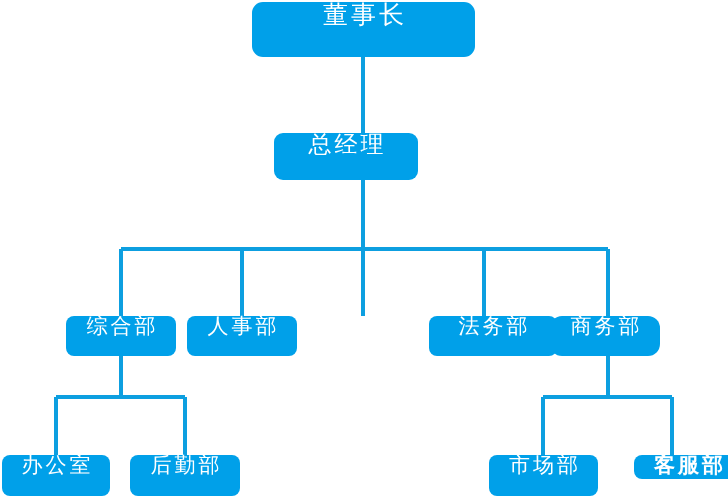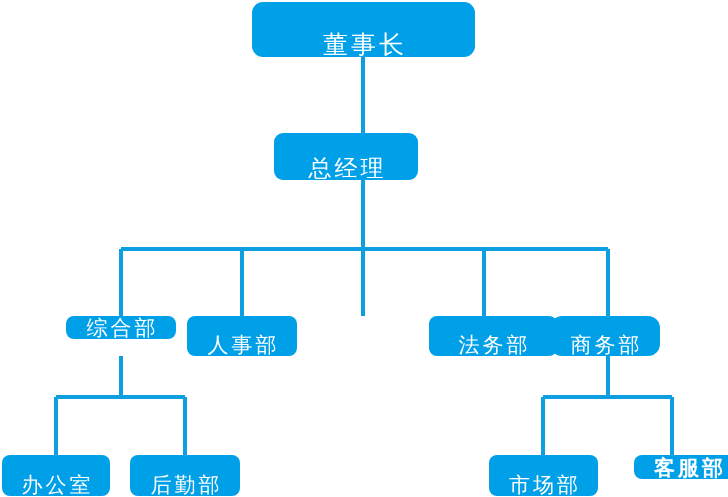--- a/index.html
+++ b/index.html
@@ -25,21 +25,21 @@
     width: 728px;
     height: 497px;
     pointer-events: none;
   }
   .node {
     position: absolute;
     box-sizing: border-box;
     background: #00a0e9;
     color: #ffffff;
     display: flex;
-    align-items: flex-end;
+    align-items: flex-start;
     justify-content: center;
     text-align: center;
     letter-spacing: 3px;
     white-space: nowrap;
     user-select: none;
     z-index: 2;
   }
   .node.level-1 {
     border-radius: 11px;
     font-size: 25px;
@@ -95,21 +95,21 @@
   </svg>
 
   <div class="node level-1" style="left:252px; top:2px; width:223px; height:55px;">
     <span class="node-label">董事长</span>
   </div>
 
   <div class="node level-2" style="left:274px; top:133px; width:144px; height:47px;">
     <span class="node-label">总经理</span>
   </div>
 
-  <div class="node level-3" style="left:66px; top:316px; width:110px; height:23px;">
+  <div class="node level-3" style="left:66px; top:316px; width:110px; height:40px;">
     <span class="node-label">综合部</span>
   </div>
   <div class="node level-3" style="left:187px; top:316px; width:110px; height:40px;">
     <span class="node-label">人事部</span>
   </div>
   <div class="node level-3" style="left:429px; top:316px; width:128px; height:40px;">
     <span class="node-label">法务部</span>
   </div>
   <div class="node level-3" style="left:550px; top:316px; width:110px; height:40px;border-radius:12px;">
     <span class="node-label">商务部</span>

